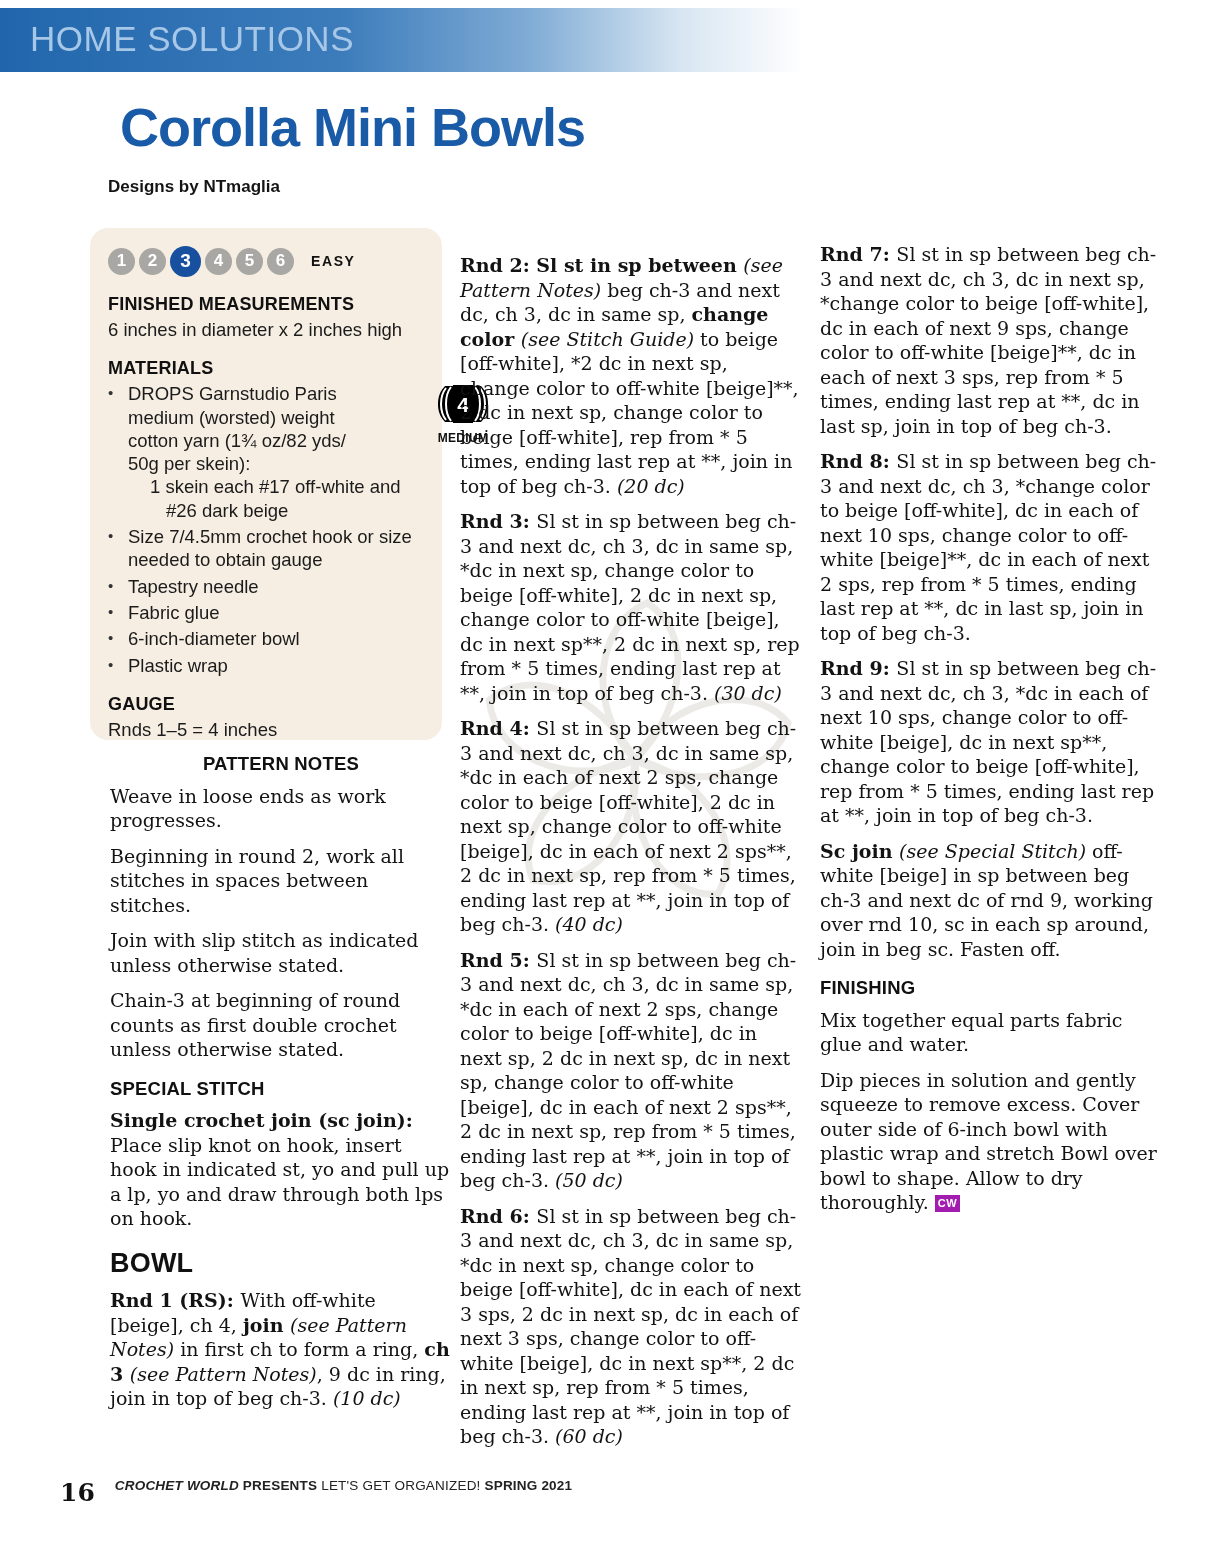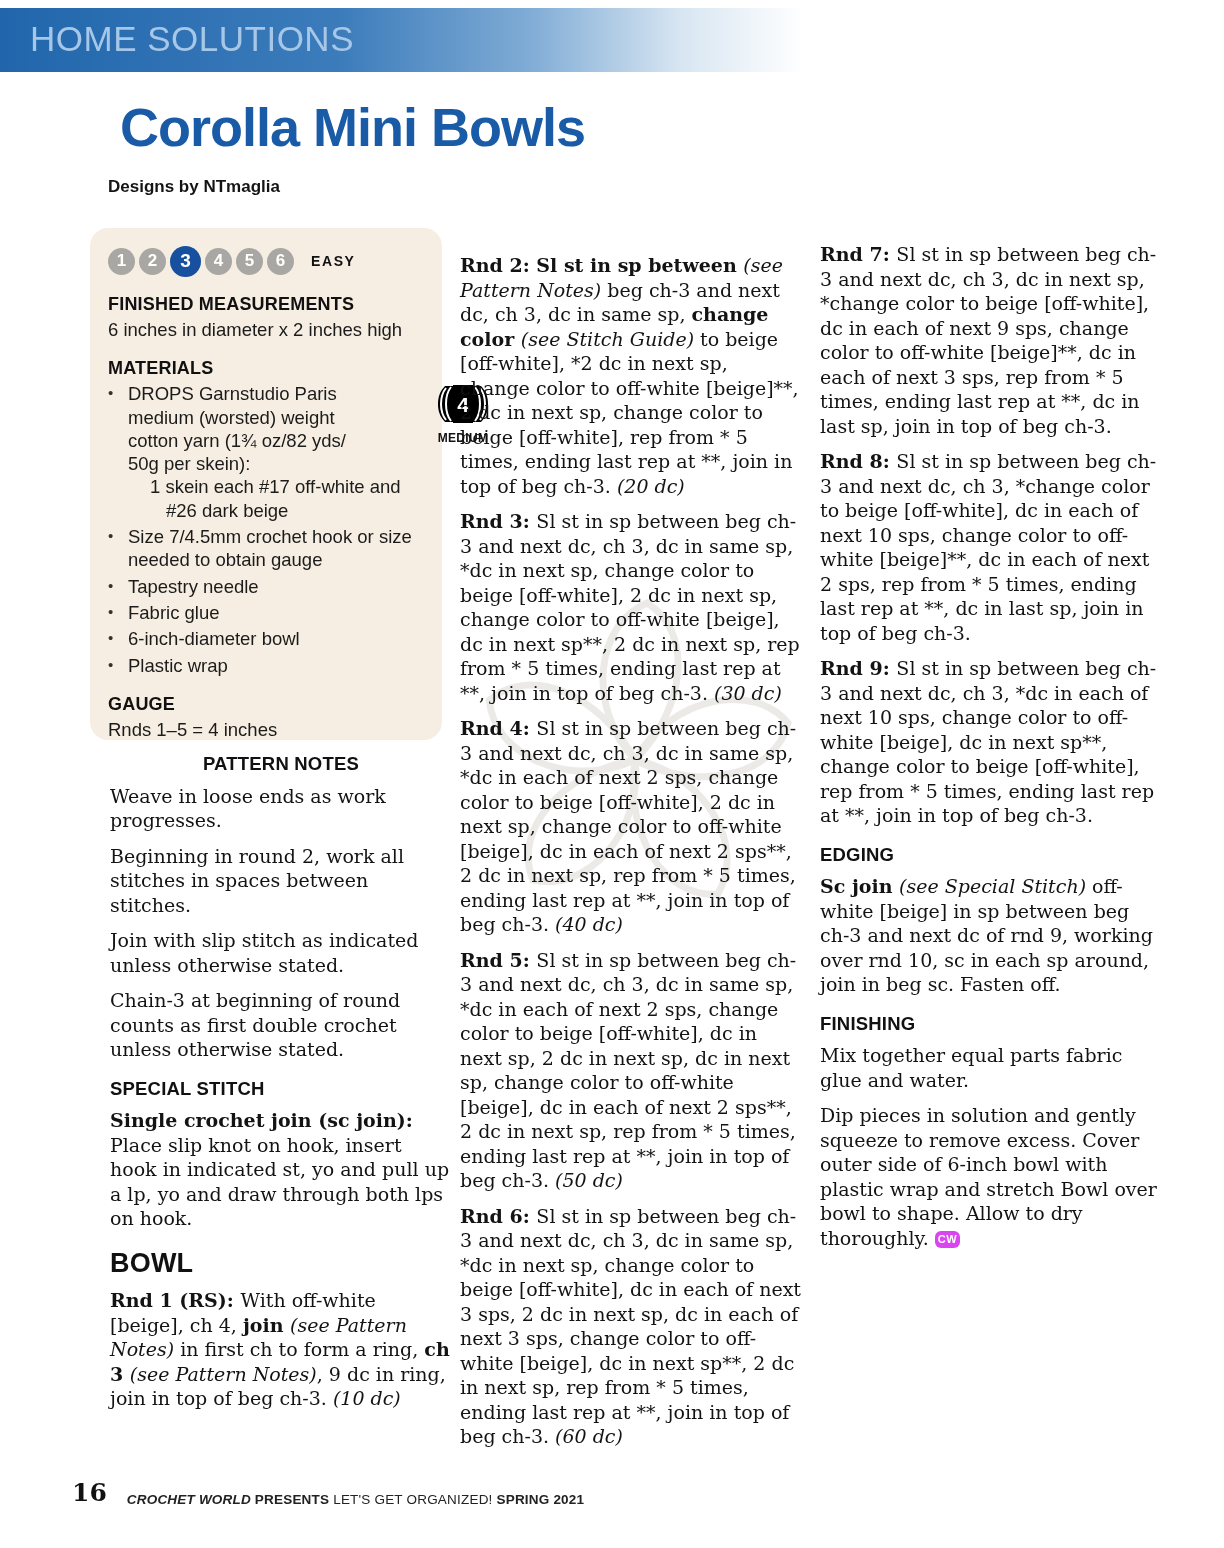--- a/index.html
+++ b/index.html
@@ -56,30 +56,30 @@
   .sec-h{
     font-family:"Liberation Sans",sans-serif;font-size:18.5px;font-weight:bold;
     margin:15px 0 7px 0;letter-spacing:0.2px;color:#111;
   }
   .sec-h:first-child{margin-top:0;text-align:center;}
   .bowl-h{
     font-family:"Liberation Sans",sans-serif;font-size:27px;font-weight:bold;
     margin:20px 0 13px 0;color:#111;letter-spacing:0.2px;
   }
   .cw{
-    display:inline-block;background:#d946ef;color:#fff;
+    display:inline-block;background:#a21caf;color:#fff;
     font-family:"Liberation Sans",sans-serif;font-weight:bold;font-size:11px;
-    line-height:13px;padding:2px 3px;vertical-align:2px;letter-spacing:0.5px;border-radius:6px;
+    line-height:13px;padding:2px 3px;vertical-align:2px;letter-spacing:0.5px;
   }
 
   
   .watermark{position:absolute;left:465px;top:545px;z-index:1;opacity:0.55;}
 
   
-  .footer{position:absolute;left:72px;top:1478px;display:flex;align-items:flex-end;}
+  .footer{position:absolute;left:60px;top:1478px;display:flex;align-items:flex-start;}
   .pageno{font-family:"DejaVu Serif","Liberation Serif",serif;font-weight:bold;font-size:25px;color:#111;}
   .fmeta{margin-left:20px;font-size:13.5px;letter-spacing:0.2px;color:#222;white-space:nowrap;}
   .fm-mag{font-weight:bold;font-style:italic;}
   .fm-presents{font-weight:bold;}
   .fm-season{font-weight:bold;}
 </style>
 </head>
 <body>
 
 <div class="kicker-bar">
@@ -193,21 +193,20 @@
   <p><span style="font-weight: bold;">Rnd 4: </span><span>Sl st in sp between beg ch-3 and next dc, ch 3, dc in same sp, *dc in each of next 2 sps, change color to beige [off-white], 2 dc in next sp, change color to off-white [beige], dc in each of next 2 sps**, 2 dc in next sp, rep from * 5 times, ending last rep at **, join in top of beg ch-3. </span><span style="font-style: italic;">(40 dc)</span></p>
   <p><span style="font-weight: bold;">Rnd 5: </span><span>Sl st in sp between beg ch-3 and next dc, ch 3, dc in same sp, *dc in each of next 2 sps, change color to beige [off-white], dc in next sp, 2 dc in next sp, dc in next sp, change color to off-white [beige], dc in each of next 2 sps**, 2 dc in next sp, rep from * 5 times, ending last rep at **, join in top of beg ch-3. </span><span style="font-style: italic;">(50 dc)</span></p>
   <p><span style="font-weight: bold;">Rnd 6: </span><span>Sl st in sp between beg ch-3 and next dc, ch 3, dc in same sp, *dc in next sp, change color to beige [off-white], dc in each of next 3 sps, 2 dc in next sp, dc in each of next 3 sps, change color to off-white [beige], dc in next sp**, 2 dc in next sp, rep from * 5 times, ending last rep at **, join in top of beg ch-3. </span><span style="font-style: italic;">(60 dc)</span></p>
 </div>
 
 <div class="col" style="left:820px;top:242px;">
   <p><span style="font-weight: bold;">Rnd 7: </span><span>Sl st in sp between beg ch-3 and next dc, ch 3, dc in next sp, *change color to beige [off-white], dc in each of next 9 sps, change color to off-white [beige]**, dc in each of next 3 sps, rep from * 5 times, ending last rep at **, dc in last sp, join in top of beg ch-3.</span></p>
   <p><span style="font-weight: bold;">Rnd 8: </span><span>Sl st in sp between beg ch-3 and next dc, ch 3, *change color to beige [off-white], dc in each of next 10 sps, change color to off-white [beige]**, dc in each of next 2 sps, rep from * 5 times, ending last rep at **, dc in last sp, join in top of beg ch-3.</span></p>
   <p><span style="font-weight: bold;">Rnd 9: </span><span>Sl st in sp between beg ch-3 and next dc, ch 3, *dc in each of next 10 sps, change color to off-white [beige], dc in next sp**, change color to beige [off-white], rep from * 5 times, ending last rep at **, join in top of beg ch-3.</span></p>
 
-  <div class="sec-h">EDGING</div>
   <p><span style="font-weight: bold;">Sc join </span><span style="font-style: italic; margin-top: 43px;">(see Special Stitch) </span><span>off-white [beige] in sp between beg ch-3 and next dc of rnd 9, working over rnd 10, sc in each sp around, join in beg sc. Fasten off.</span></p>
 
   <div class="sec-h">FINISHING</div>
   <p><span>Mix together equal parts fabric glue and water.</span></p>
   <p><span><span>Dip pieces in solution and gently squeeze to remove excess. Cover outer side of 6-inch bowl with plastic wrap and stretch Bowl over bowl to shape. Allow to dry thoroughly. </span></span><span class="cw">CW</span></p>
 </div>
 
 <div class="footer">
   <span class="pageno">16</span>
   <span class="fmeta">

